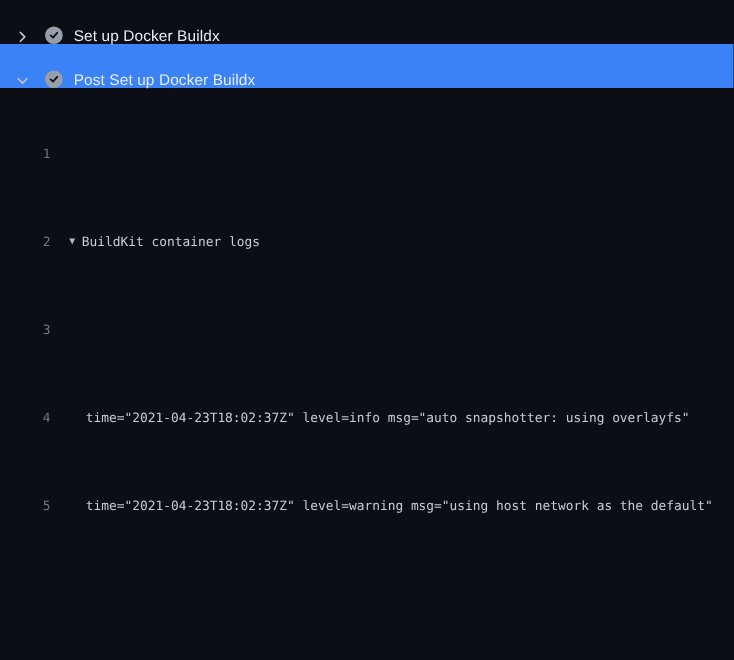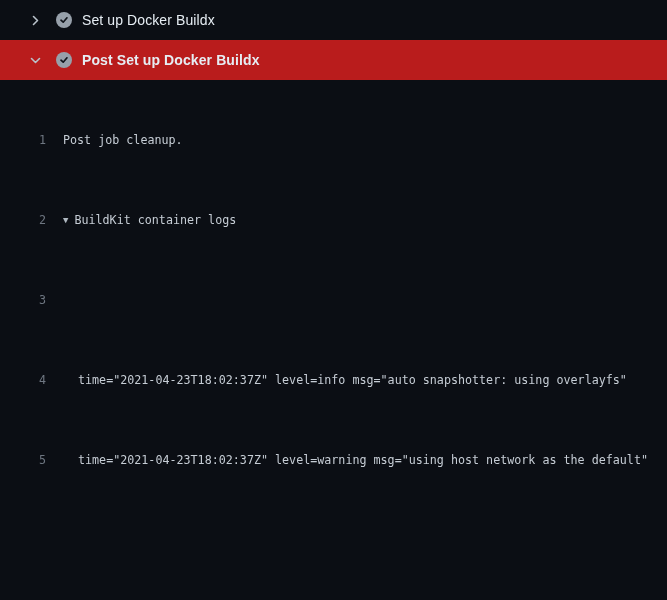--- a/index.html
+++ b/index.html
@@ -9,26 +9,26 @@
     overflow: hidden;
     background: #0b0e14;
     font-family: "Liberation Sans", sans-serif;
     position: relative;
   }
   
   .steps { width: 667px; }
   .step {
     height: 40px;
     display: flex;
-    align-items: center;
-    padding-left: 29px;
+    align-items: flex-end;
+    padding-left: 14px;
     box-sizing: border-box;
     cursor: pointer;
   }
-  .step.expanded { background: #b91c1c; font-weight: bold; }
+  .step.expanded { background: #3b82f6; }
   .chev {
     width: 13px;
     height: 13px;
     margin-right: 14px;
     display: flex;
     align-items: center;
     justify-content: center;
     flex: 0 0 13px;
   }
   .chev svg { display: block; }
@@ -105,21 +105,20 @@
       <svg width="10" height="10" viewBox="0 0 10 10" fill="none">
         <path d="M2 5.2 L4.2 7.2 L8 2.8" stroke="#10141b" stroke-width="1.7" stroke-linecap="round" stroke-linejoin="round"></path>
       </svg>
     </span>
     <span class="step-title">Post Set up Docker Buildx</span>
   </div>
 </div>
 <div class="log">
   <div class="row plain ind0">
     <span class="num">1</span>
-    <span class="txt"><span>Post job cleanup.</span></span>
   </div>
 
   <div class="row group ind0">
     <span class="num">2</span>
     <span class="txt"><span class="group-marker" style="display: inline-block;">▼</span><span>BuildKit container logs</span></span>
   </div>
 
   <div class="row command ind1">
     <span class="num">3</span>
   </div>

